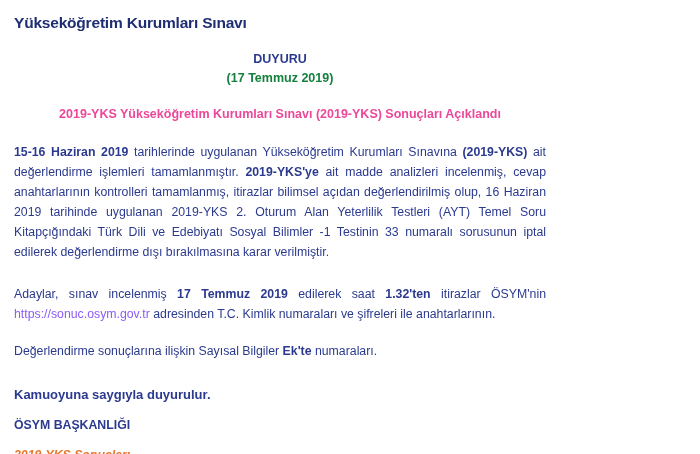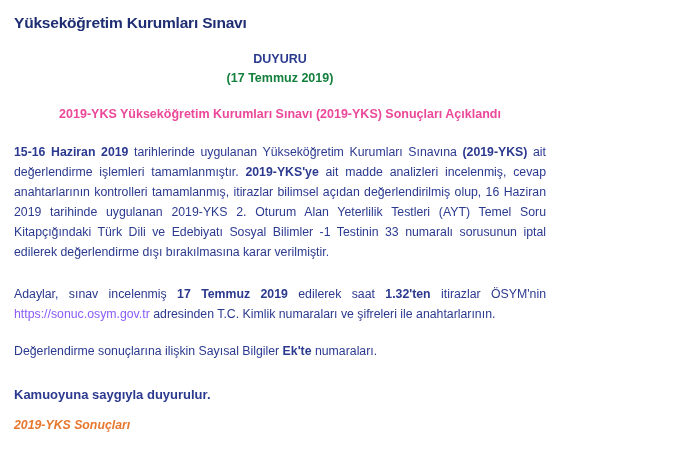--- a/index.html
+++ b/index.html
@@ -122,20 +122,21 @@
     <div class="para para-spaced">
       <span>Adaylar, sınav incelenmiş </span><b>17 Temmuz 2019</b><span> edilerek saat </span><b>1.32'ten</b><span> itirazlar ÖSYM'nin </span><a class="link" href="#">https://sonuc.osym.gov.tr</a><span> adresinden T.C. Kimlik numaraları ve şifreleri ile anahtarlarının.</span>
     </div>
 
     <div class="para">
       <span>Değerlendirme sonuçlarına ilişkin Sayısal Bilgiler </span><b>Ek'te</b><span> numaraları.</span>
     </div>
 
     <div class="closing">Kamuoyuna saygıyla duyurulur.</div>
 
+    <div class="sign">ÖSYM BAŞKANLIĞI</div>
 
     <div class="attachments">
       <a class="attachment" href="#">2019-YKS Sonuçları</a>
 
     </div>
 
   </div>
 </div>
 
 </body></html>

